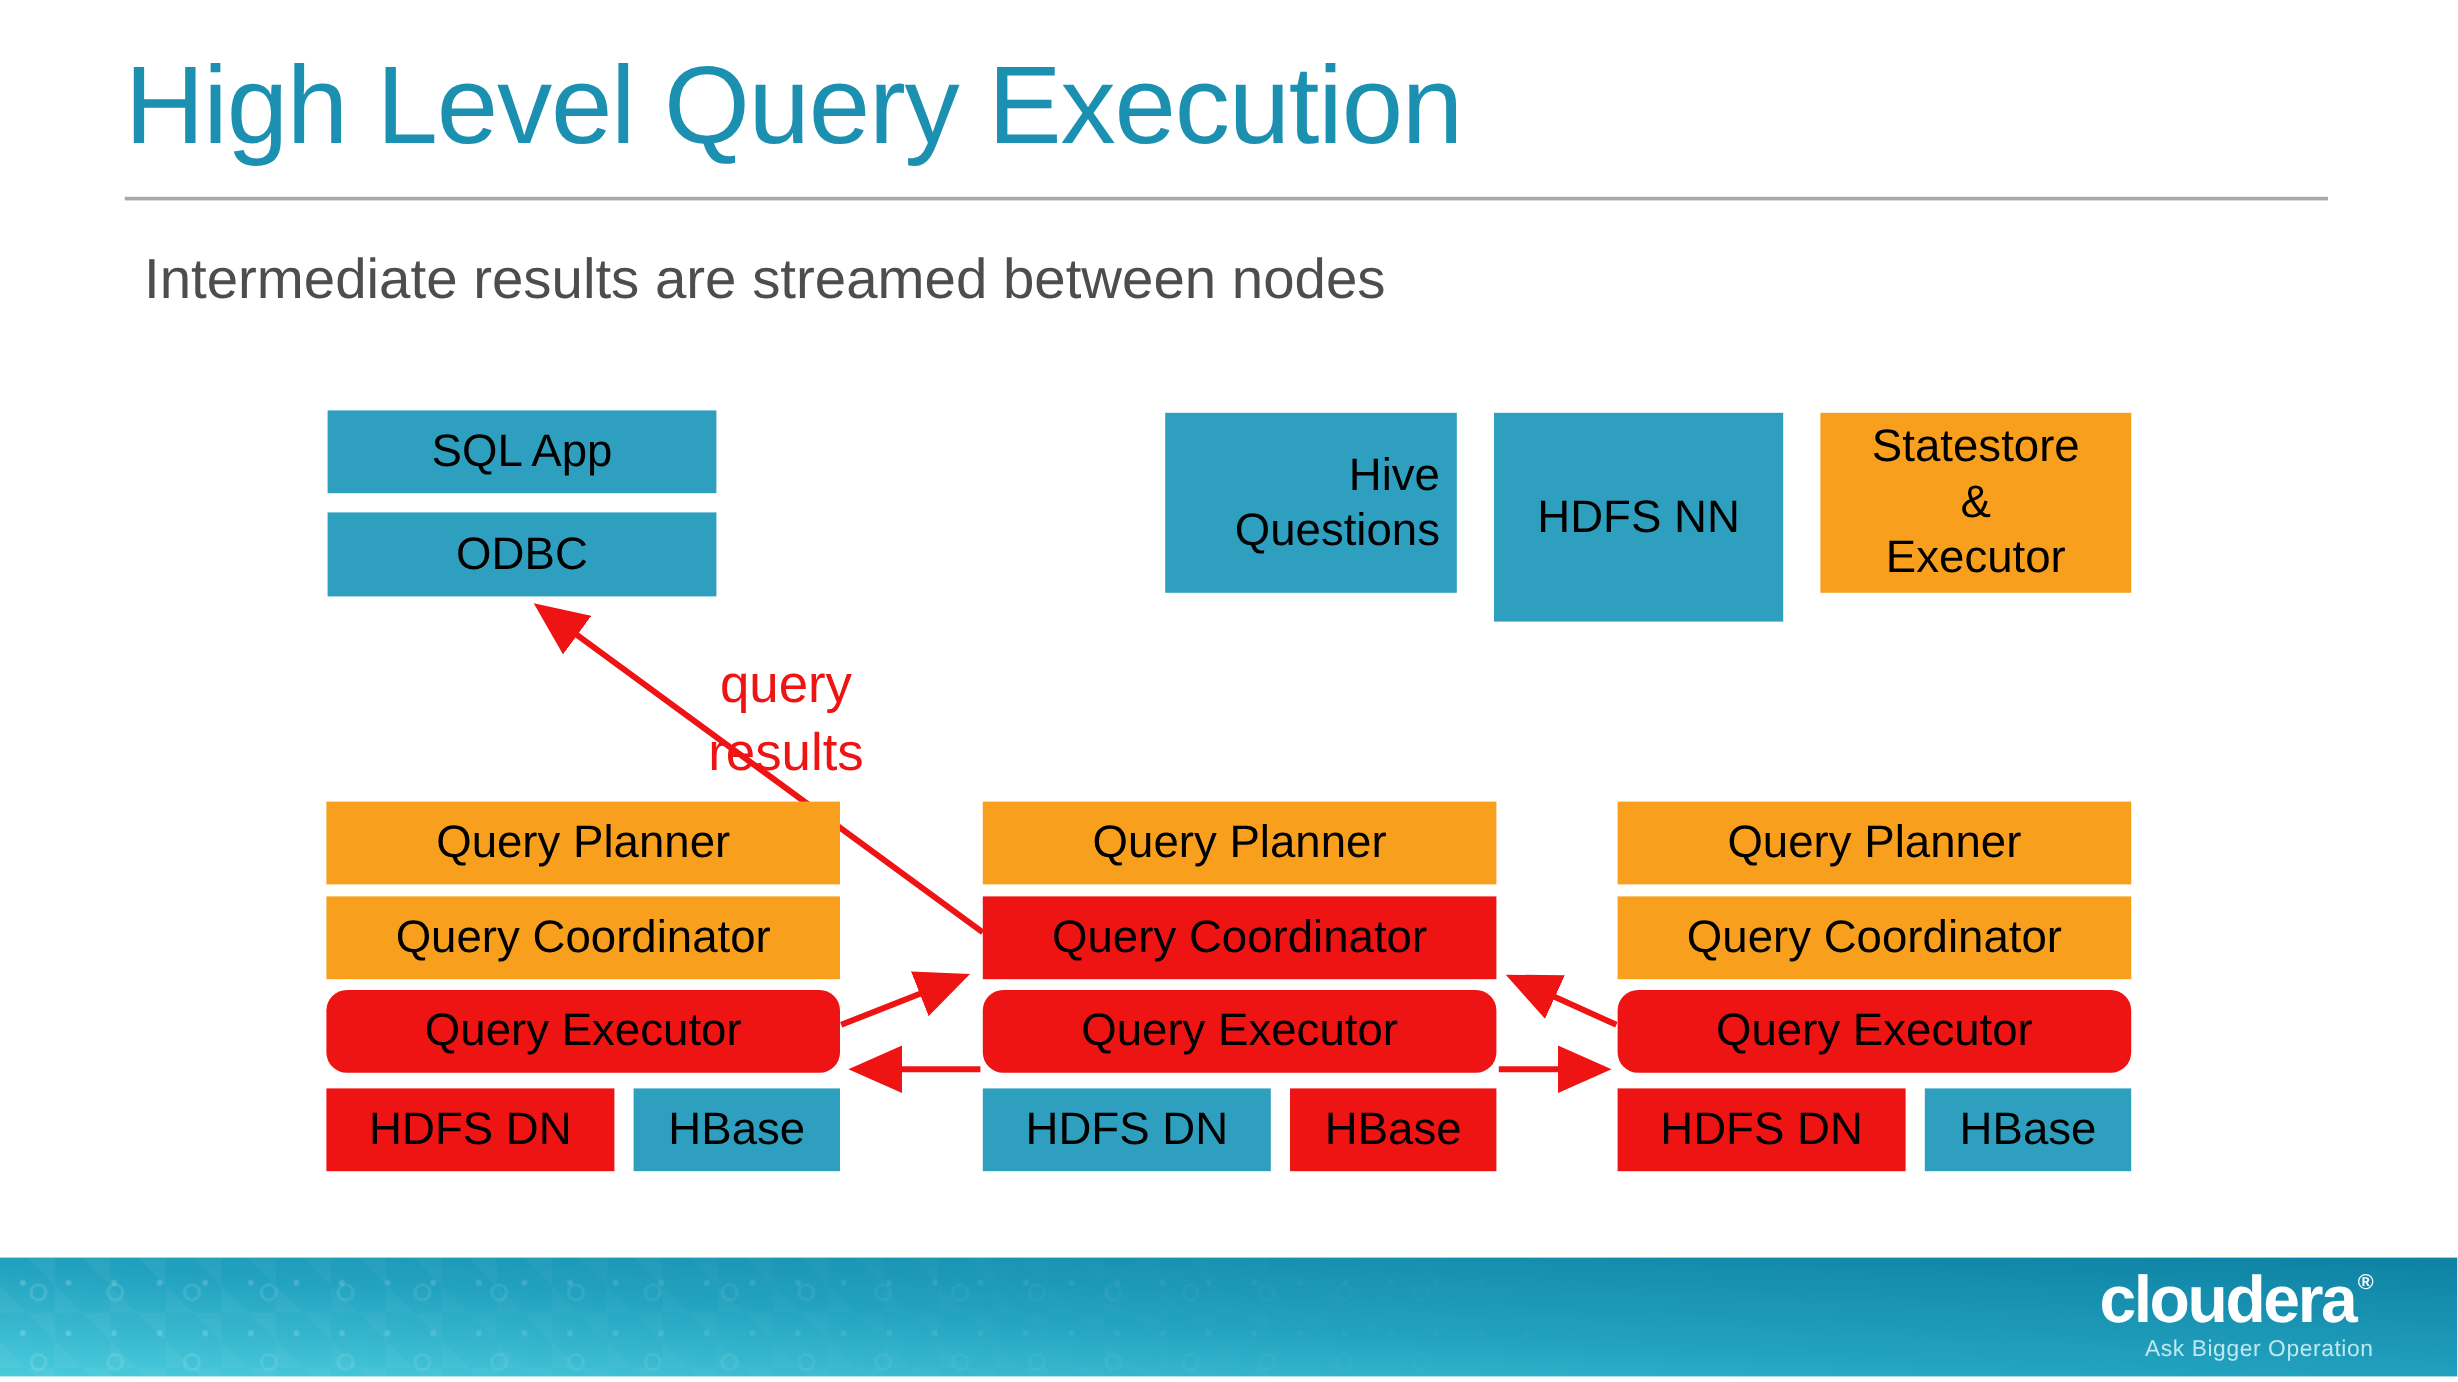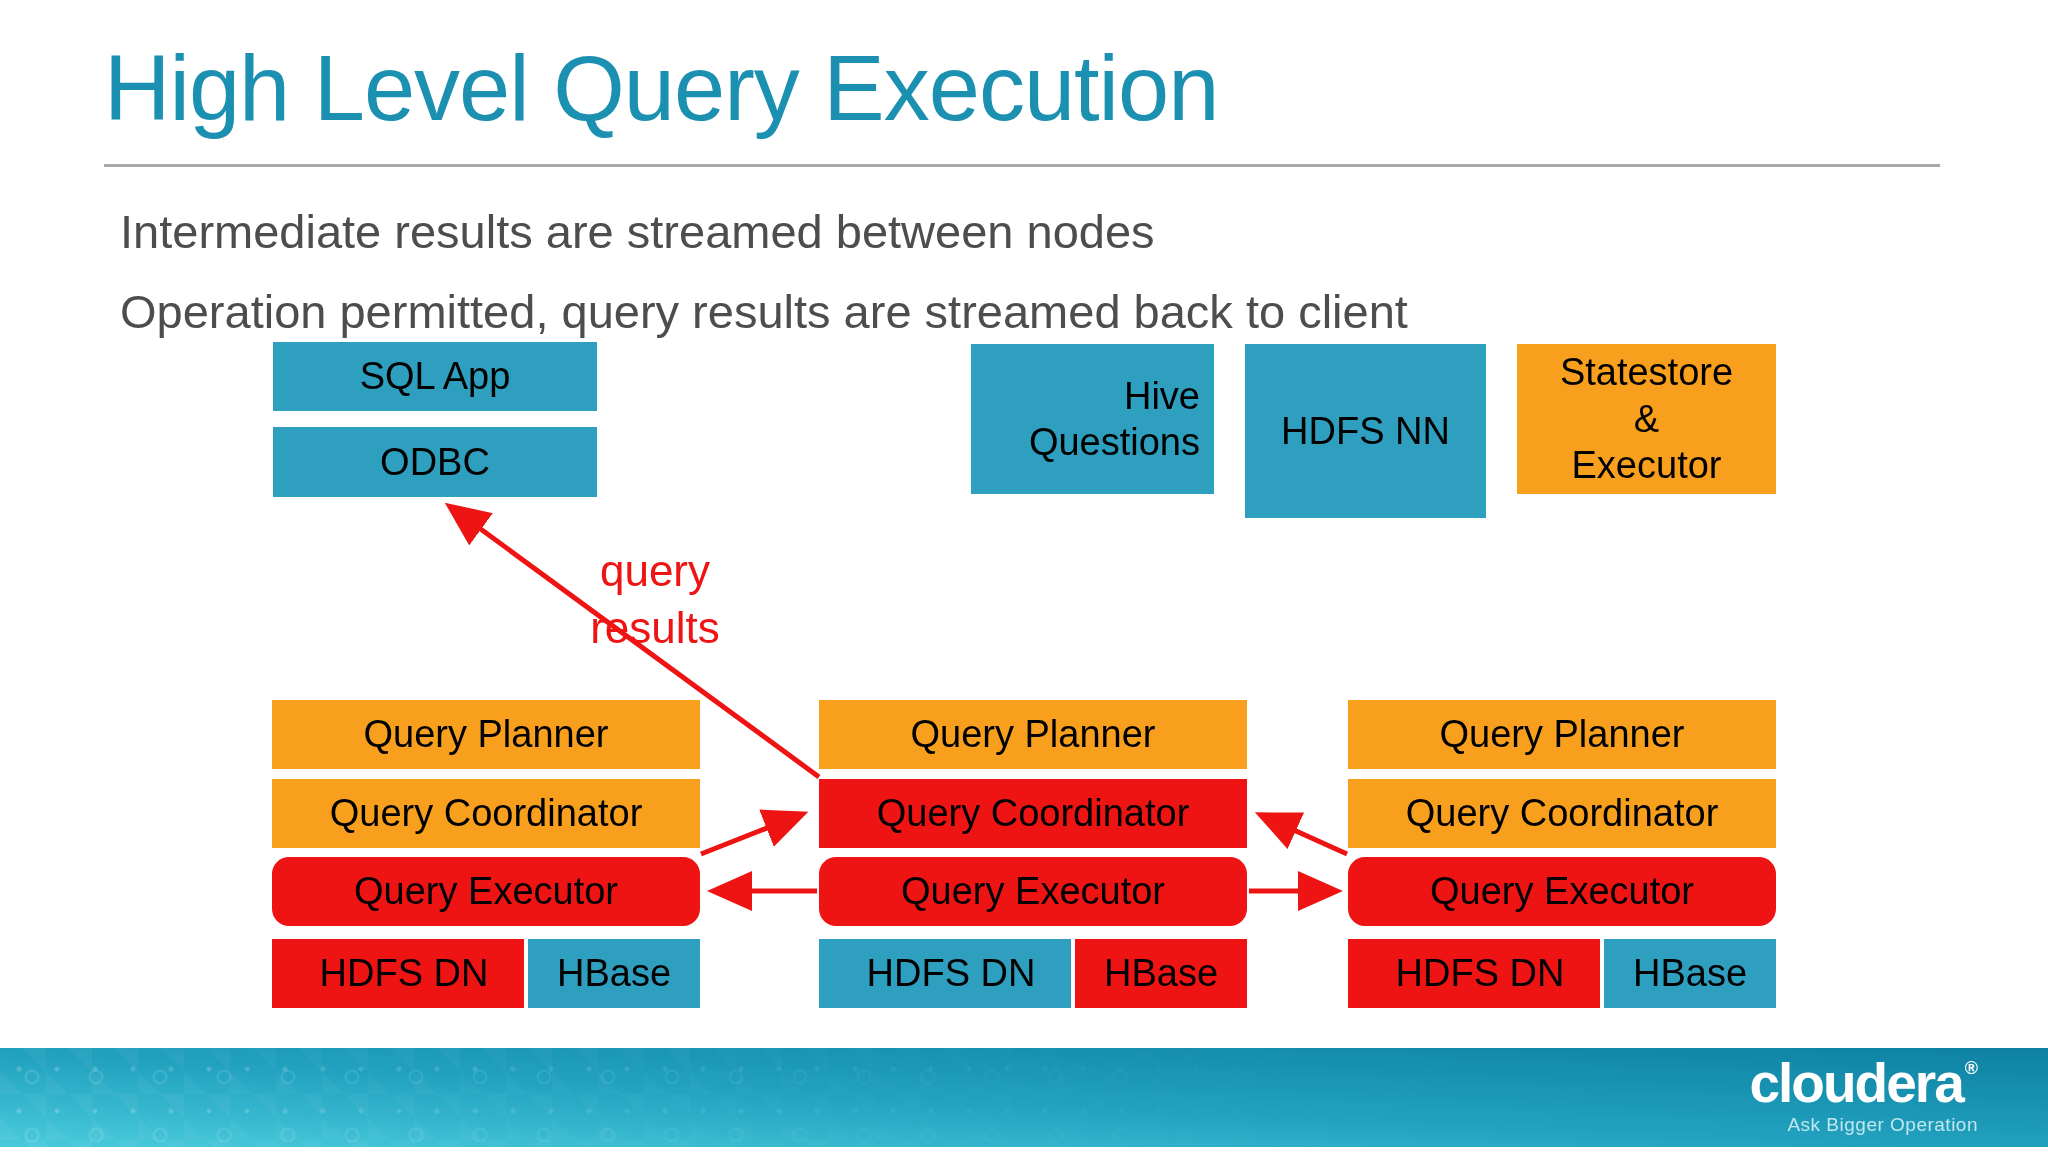--- a/index.html
+++ b/index.html
@@ -18,26 +18,26 @@
   .sub2{top:268px;}
   
   .box{
     position:absolute;display:flex;align-items:center;justify-content:center;
     font-size:38px;color:#000;text-align:center;line-height:1.22;
   }
   .teal{background:#2E9FBF;text-align:right;}
   .orange{background:#F8A01D;}
   .red{background:#EF1414;}
   
-  .node{position:absolute;top:700px;width:428px;height:308px;text-decoration:underline;}
+  .node{position:absolute;top:668px;width:428px;height:308px;text-decoration:underline;}
   .row{position:absolute;left:0;width:428px;height:69px;}
   .row.planner{top:0;}
   .row.coordinator{top:79px;}
   .row.executor{top:157px;border-radius:17px;}
-  .cell-hdfs{position:absolute;top:239px;left:0;width:240px;height:69px;padding-left:12px;}
+  .cell-hdfs{position:absolute;top:239px;left:0;width:240px;height:69px;}
   .cell-hbase{position:absolute;top:239px;left:256px;width:172px;height:69px;}
   
   .arrow-label{
     position:absolute;left:565px;top:542px;width:180px;text-align:center;
     color:#EF1414;font-size:44px;line-height:1.30;
   }
   .arrow-label span{display:block;}
   
   .arrows{position:absolute;left:0;top:0;width:2048px;height:1152px;pointer-events:none;}
   .arrows line{stroke:#EF1414;stroke-width:5;}
@@ -62,21 +62,20 @@
   .tagline{margin-top:3px;font-size:19px;font-weight:400;letter-spacing:.5px;color:rgba(219,244,249,.85);}
 </style>
 </head>
 <body>
 
 <div class="slide">
 
   <h1 class="title">High Level Query Execution</h1>
   <div class="divider"></div>
   <p class="sub sub1">Intermediate results are streamed between nodes</p>
-  <p class="sub sub2">Operation permitted, query results are streamed back to client</p>
 
   <div class="box teal" style="left:273px;top:342px;width:324px;height:69px;">SQL App</div>
   <div class="box teal" style="left:273px;top:427px;width:324px;height:70px;">ODBC</div>
 
   <div class="box teal" style="left:971px;top:344px;width:243px;height:150px;padding:0 14px;box-sizing:border-box;">Hive Questions</div>
   <div class="box teal" style="left:1245px;top:344px;width:241px;height:174px;">HDFS NN</div>
   <div class="box orange" style="left:1517px;top:344px;width:259px;height:150px;flex-direction:column;">
     <span>Statestore</span>
     <span>&amp;</span>
     <span>Executor</span>

